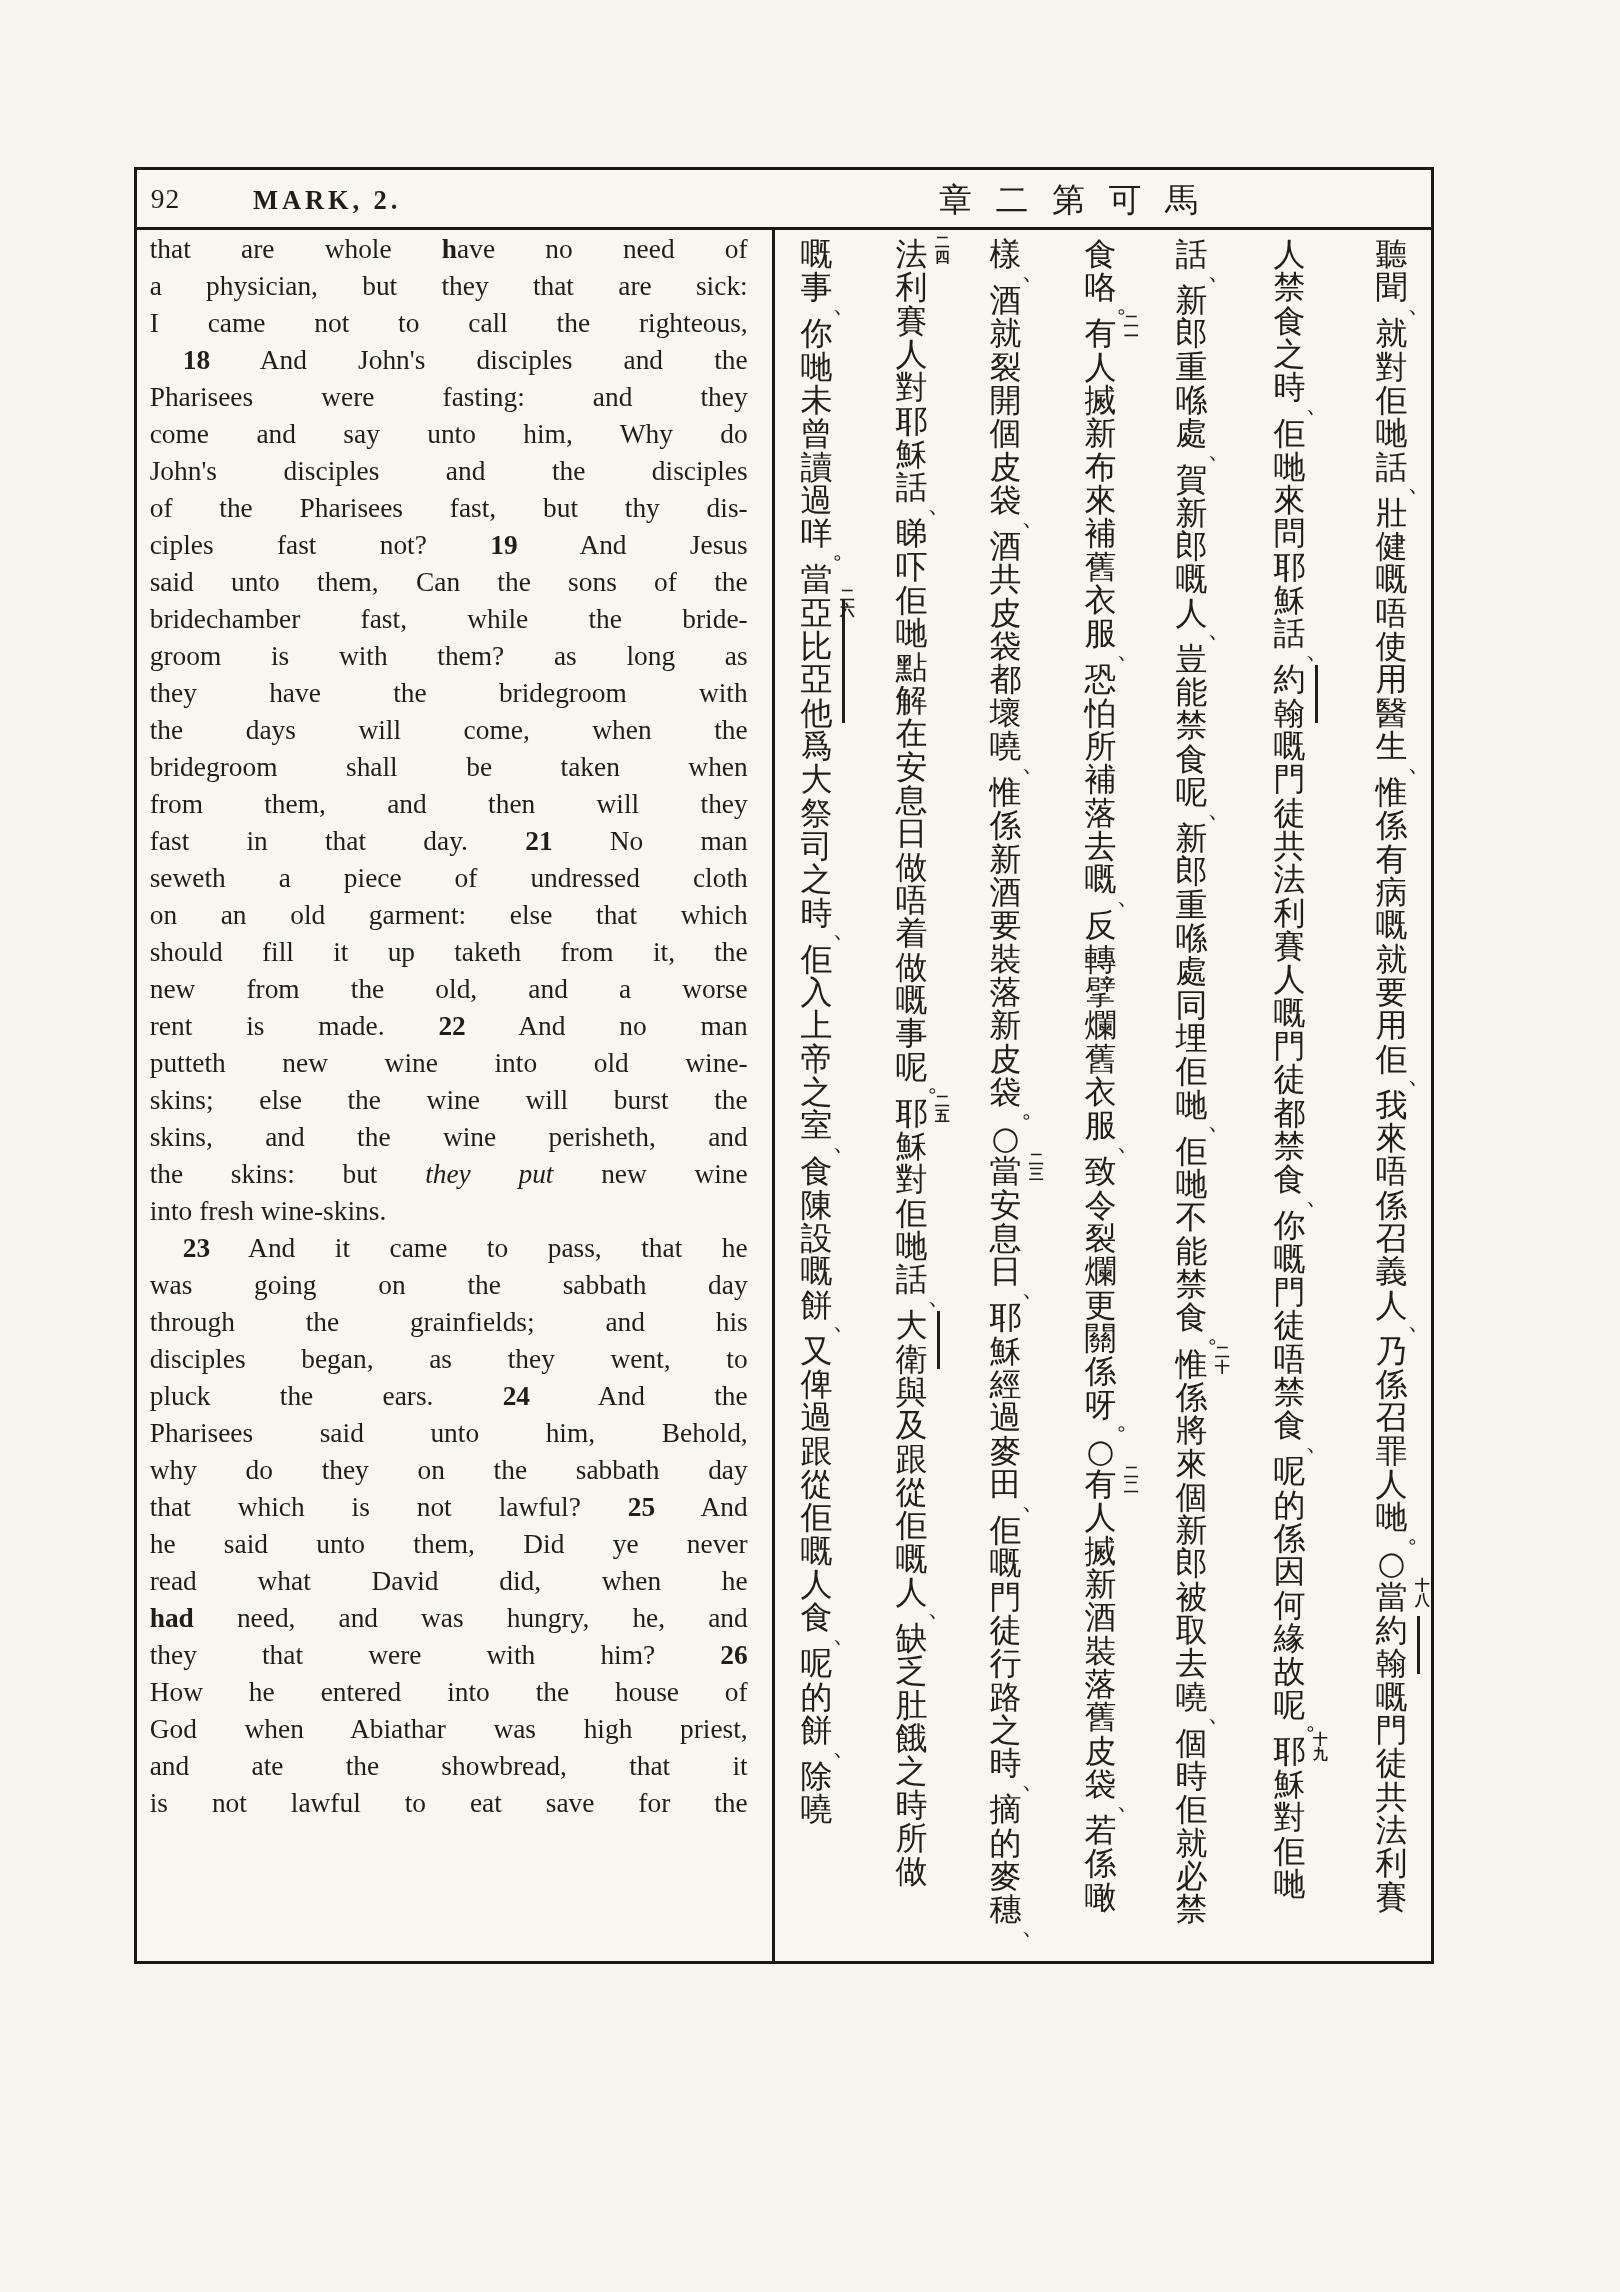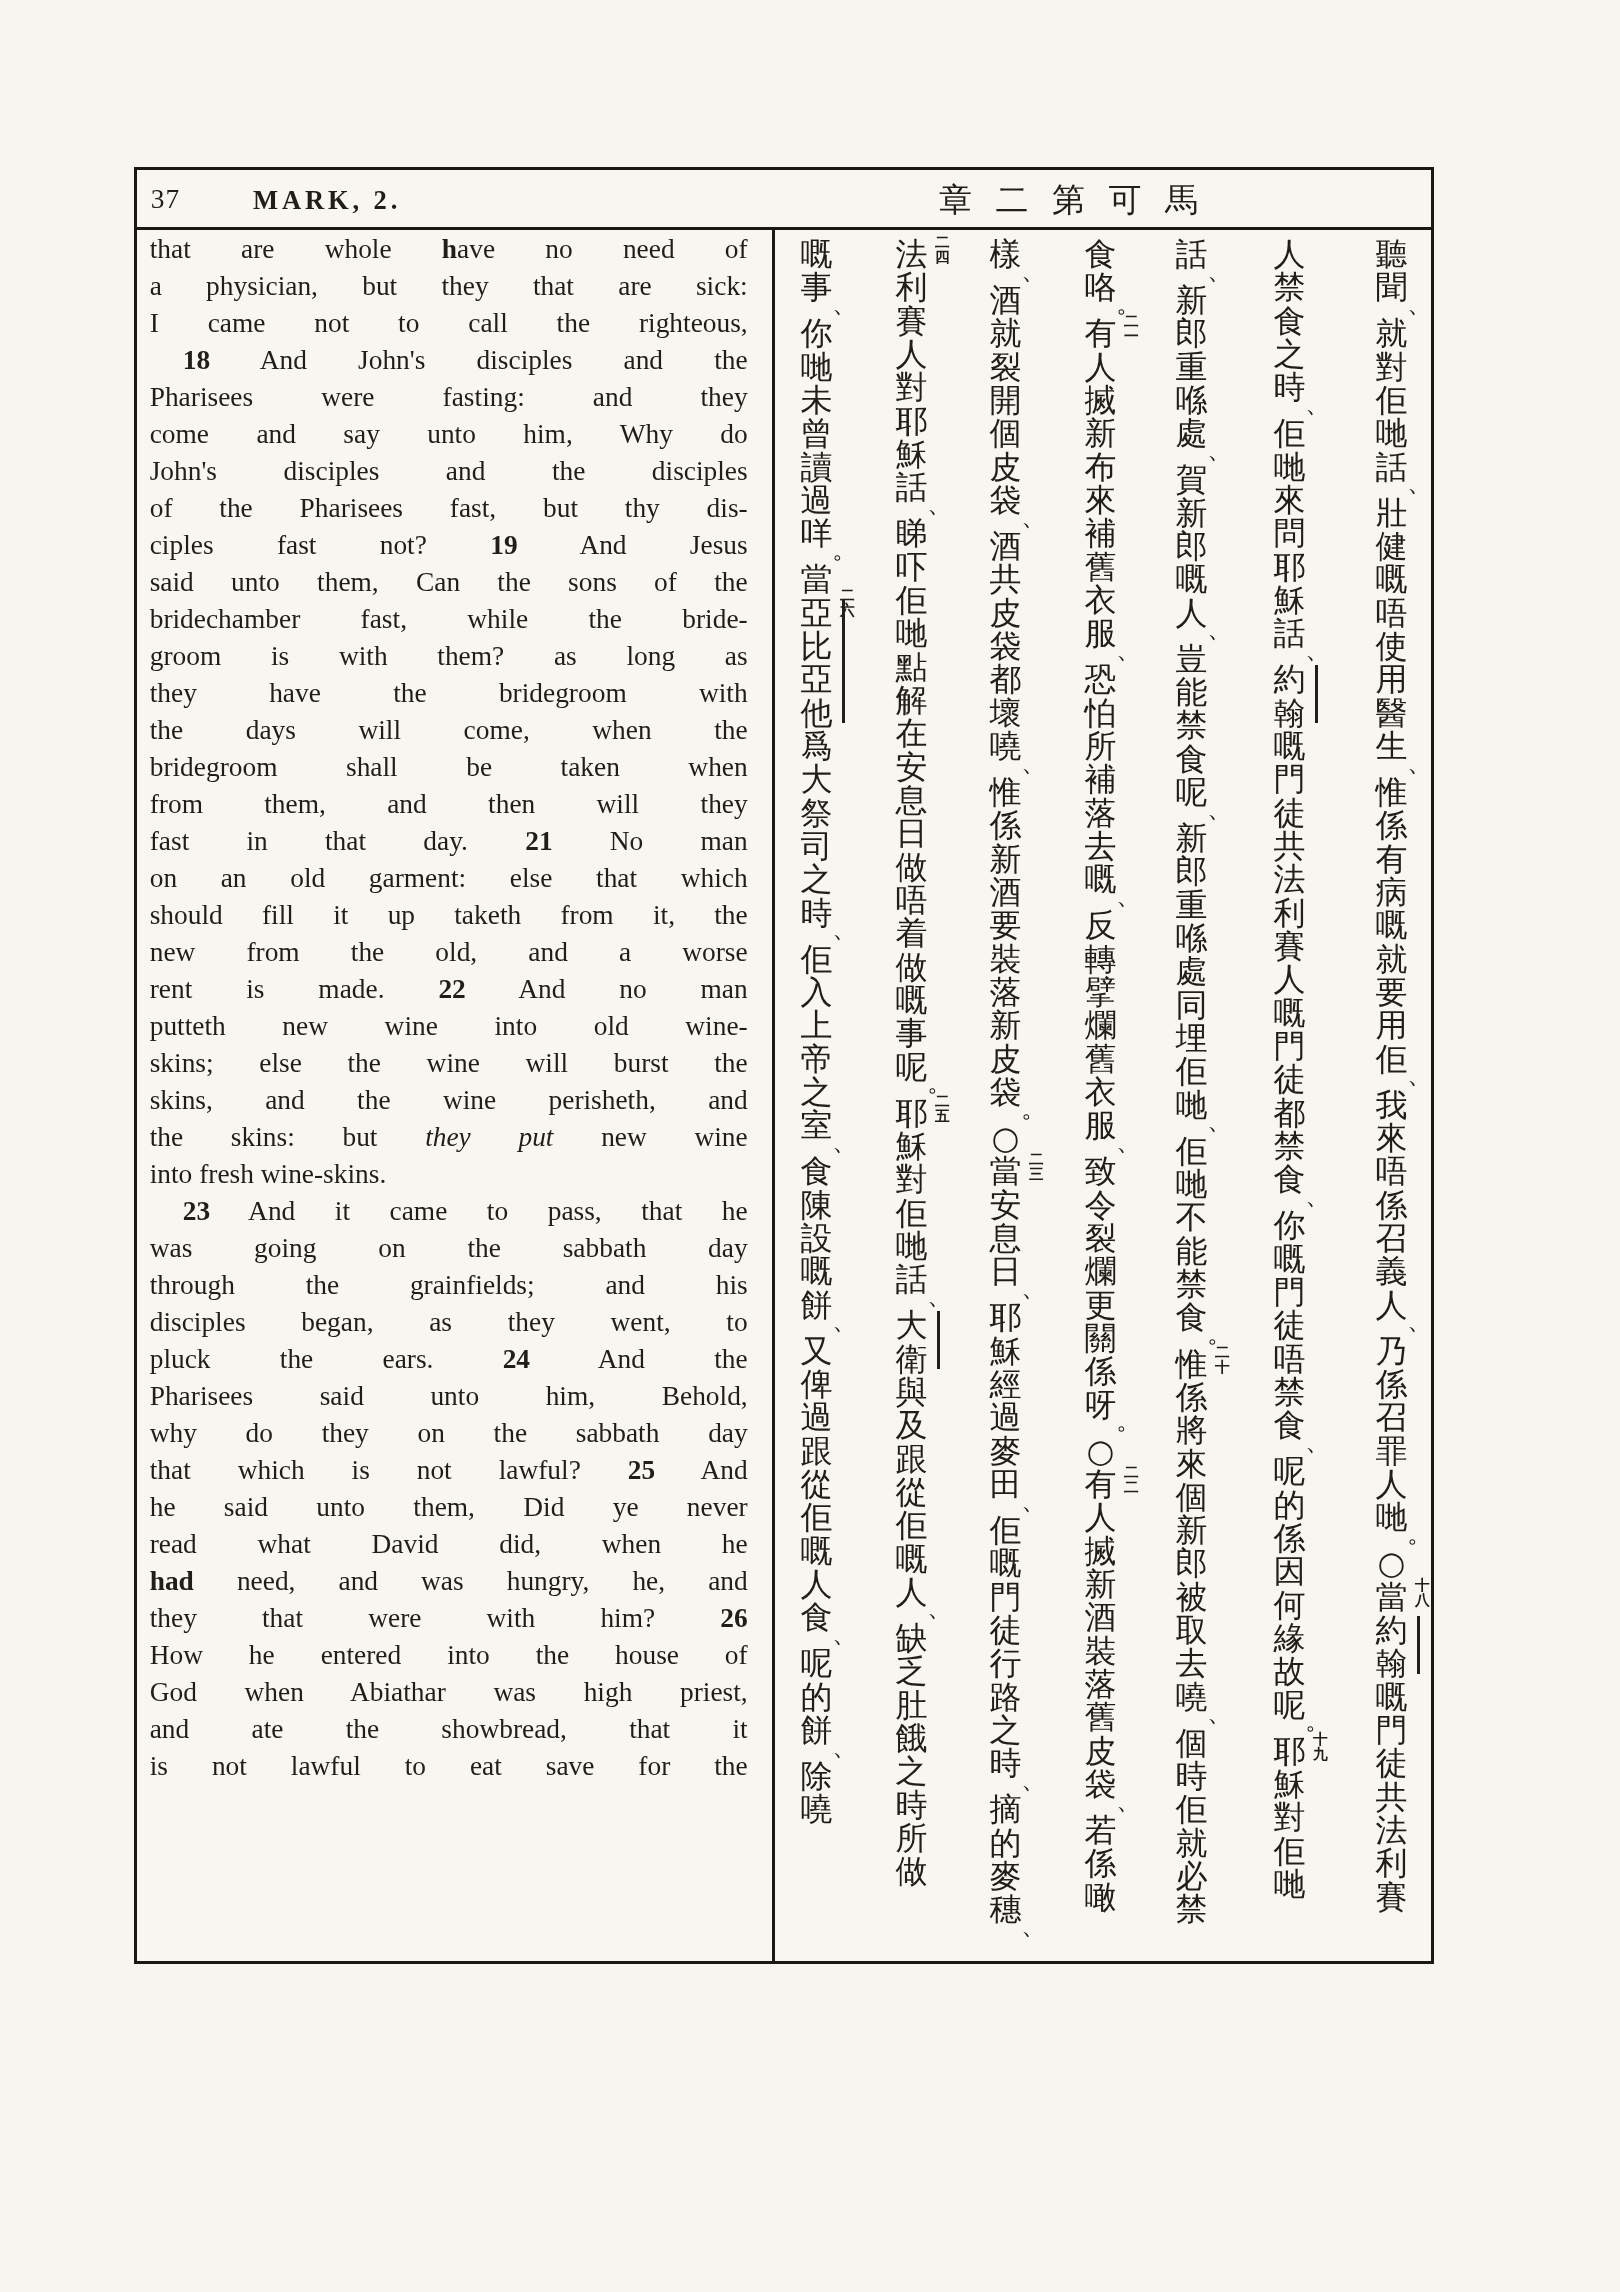--- a/index.html
+++ b/index.html
@@ -33,21 +33,21 @@
          text-align:center;display:block;word-break:break-all;}
   .nameline{position:absolute;left:45px;width:2.9px;background:#211e19;display:block;}
 </style>
 </head>
 <body>
 
 <div class="page">
   <div class="box">
 
     <div class="hdr">
-      <span class="pgnum">37</span>
+      <span class="pgnum">92</span>
       <span class="ten">MARK, 2.</span>
       <span class="tzh">章二第可馬</span>
     </div>
 
     <div class="ecol" id="ecol">
         <div class="eline">that are whole <b>h</b>ave no need of</div>
         <div class="eline">a physician, but they that are sick:</div>
         <div class="eline">I came not to call the righteous,</div>
         <div class="eline indent"><b>18</b> And John's disciples and the</div>
         <div class="eline">Pharisees were fasting: and they</div>
@@ -56,20 +56,21 @@
         <div class="eline">of the Pharisees fast, but thy dis-</div>
         <div class="eline">ciples fast not? <b>19</b> And Jesus</div>
         <div class="eline">said unto them, Can the sons of the</div>
         <div class="eline">bridechamber fast, while the bride-</div>
         <div class="eline">groom is with them? as long as</div>
         <div class="eline">they have the bridegroom with</div>
         <div class="eline">the days will come, when the</div>
         <div class="eline">bridegroom shall be taken when</div>
         <div class="eline">from them, and then will they</div>
         <div class="eline">fast in that day. <b>21</b> No man</div>
+        <div class="eline">seweth a piece of undressed cloth</div>
         <div class="eline">on an old garment: else that which</div>
         <div class="eline">should fill it up taketh from it, the</div>
         <div class="eline">new from the old, and a worse</div>
         <div class="eline">rent is made. <b>22</b> And no man</div>
         <div class="eline">putteth new wine into old wine-</div>
         <div class="eline">skins; else the wine will burst the</div>
         <div class="eline">skins, and the wine perisheth, and</div>
         <div class="eline">the skins: but <i>they put</i> new wine</div>
         <div class="eline flush">into fresh wine-skins.</div>
         <div class="eline indent"><b>23</b> And it came to pass, that he</div>

